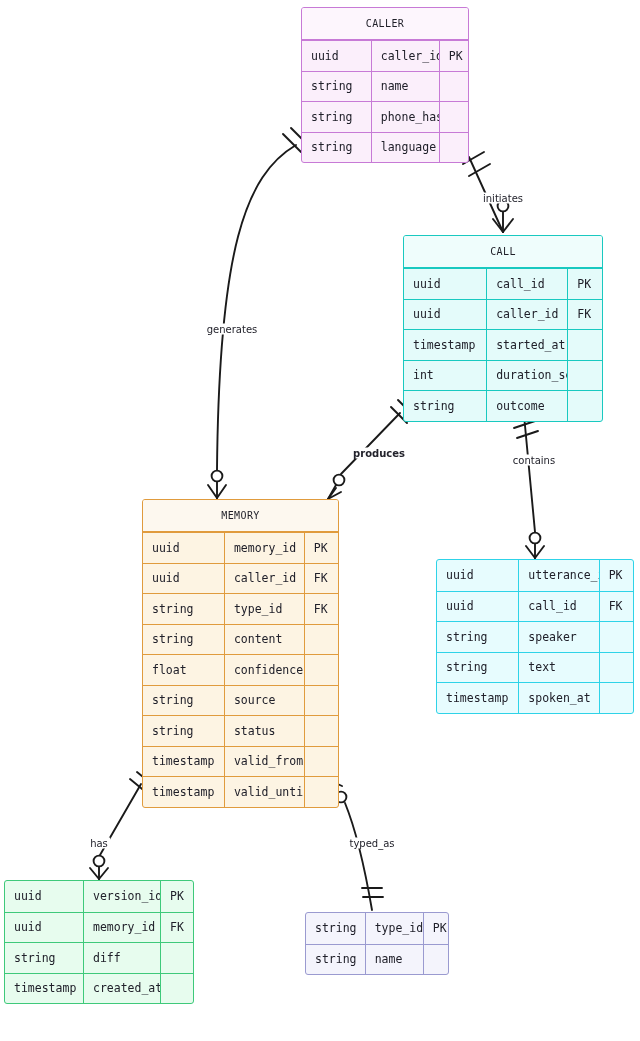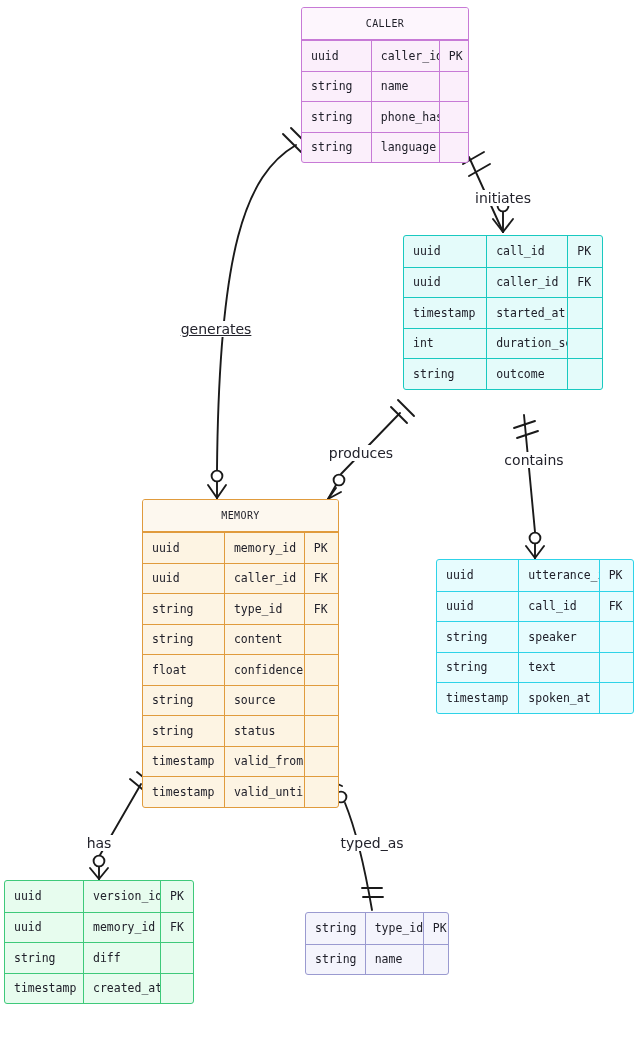--- a/index.html
+++ b/index.html
@@ -96,21 +96,21 @@
   .pal-green .attr-row { border-top-color:#3ec97a; }
   .pal-green .cell { border-right-color:#3ec97a; }
 
   .pal-violet { border-color:#9a9ad0; background:#f4f4fc; }
   .pal-violet .ent-title { background:#f8f8fd; border-bottom-color:#9a9ad0; }
   .pal-violet .attr-row { border-top-color:#9a9ad0; }
   .pal-violet .cell { border-right-color:#9a9ad0; }
 
   .rel-label {
     position: absolute;
-    font-size: 14px;
+    font-size: 10px;
     color: #23232c;
     font-family: "DejaVu Sans", "Liberation Sans", sans-serif;
     white-space: nowrap;
     transform: translate(-50%, -50%);
     background: #ffffff;
     padding: 0 2px;
   }
   svg path, svg line, svg circle { vector-effect: non-scaling-stroke; }
 </style>
 </head>
@@ -187,22 +187,22 @@
       <path d="M 337 792 L 329 780"></path>
       <path d="M 329 780 L 338 789"></path>
       <path d="M 329 780 L 342 786"></path>
 
       <line x1="362" y1="888" x2="382" y2="888"></line>
       <line x1="363" y1="897" x2="383" y2="897"></line>
     </g>
   </svg>
 
   <div class="rel-label" style="left:503px;top:198px;">initiates</div>
-  <div class="rel-label" style="left:216px;top:329px;text-decoration:underline;">generates</div>
-  <div class="rel-label" style="left:361px;top:453px;">produces</div>
+  <div class="rel-label" style="left:232px;top:329px;">generates</div>
+  <div class="rel-label" style="left:379px;top:453px;font-weight:bold;">produces</div>
   <div class="rel-label" style="left:534px;top:460px;">contains</div>
   <div class="rel-label" style="left:99px;top:843px;">has</div>
   <div class="rel-label" style="left:372px;top:843px;">typed_as</div>
 
   <div id="entity-layer">
       <div class="entity pal-pink" style="left: 301px; top: 7px; width: 168px;">
         <div class="ent-title">CALLER</div>
         <div class="attr-row">
           <div class="cell c-type">uuid</div>
           <div class="cell c-name">caller_id</div>
@@ -218,20 +218,21 @@
           <div class="cell c-name">phone_hash</div>
           <div class="cell c-key"></div>
         </div>
         <div class="attr-row">
           <div class="cell c-type">string</div>
           <div class="cell c-name">language</div>
           <div class="cell c-key"></div>
         </div>
       </div>
       <div class="entity pal-teal" style="left: 403px; top: 235px; width: 200px;">
+        <div class="ent-title">CALL</div>
         <div class="attr-row">
           <div class="cell c-type">uuid</div>
           <div class="cell c-name">call_id</div>
           <div class="cell c-key">PK</div>
         </div>
         <div class="attr-row">
           <div class="cell c-type">uuid</div>
           <div class="cell c-name">caller_id</div>
           <div class="cell c-key">FK</div>
         </div>

